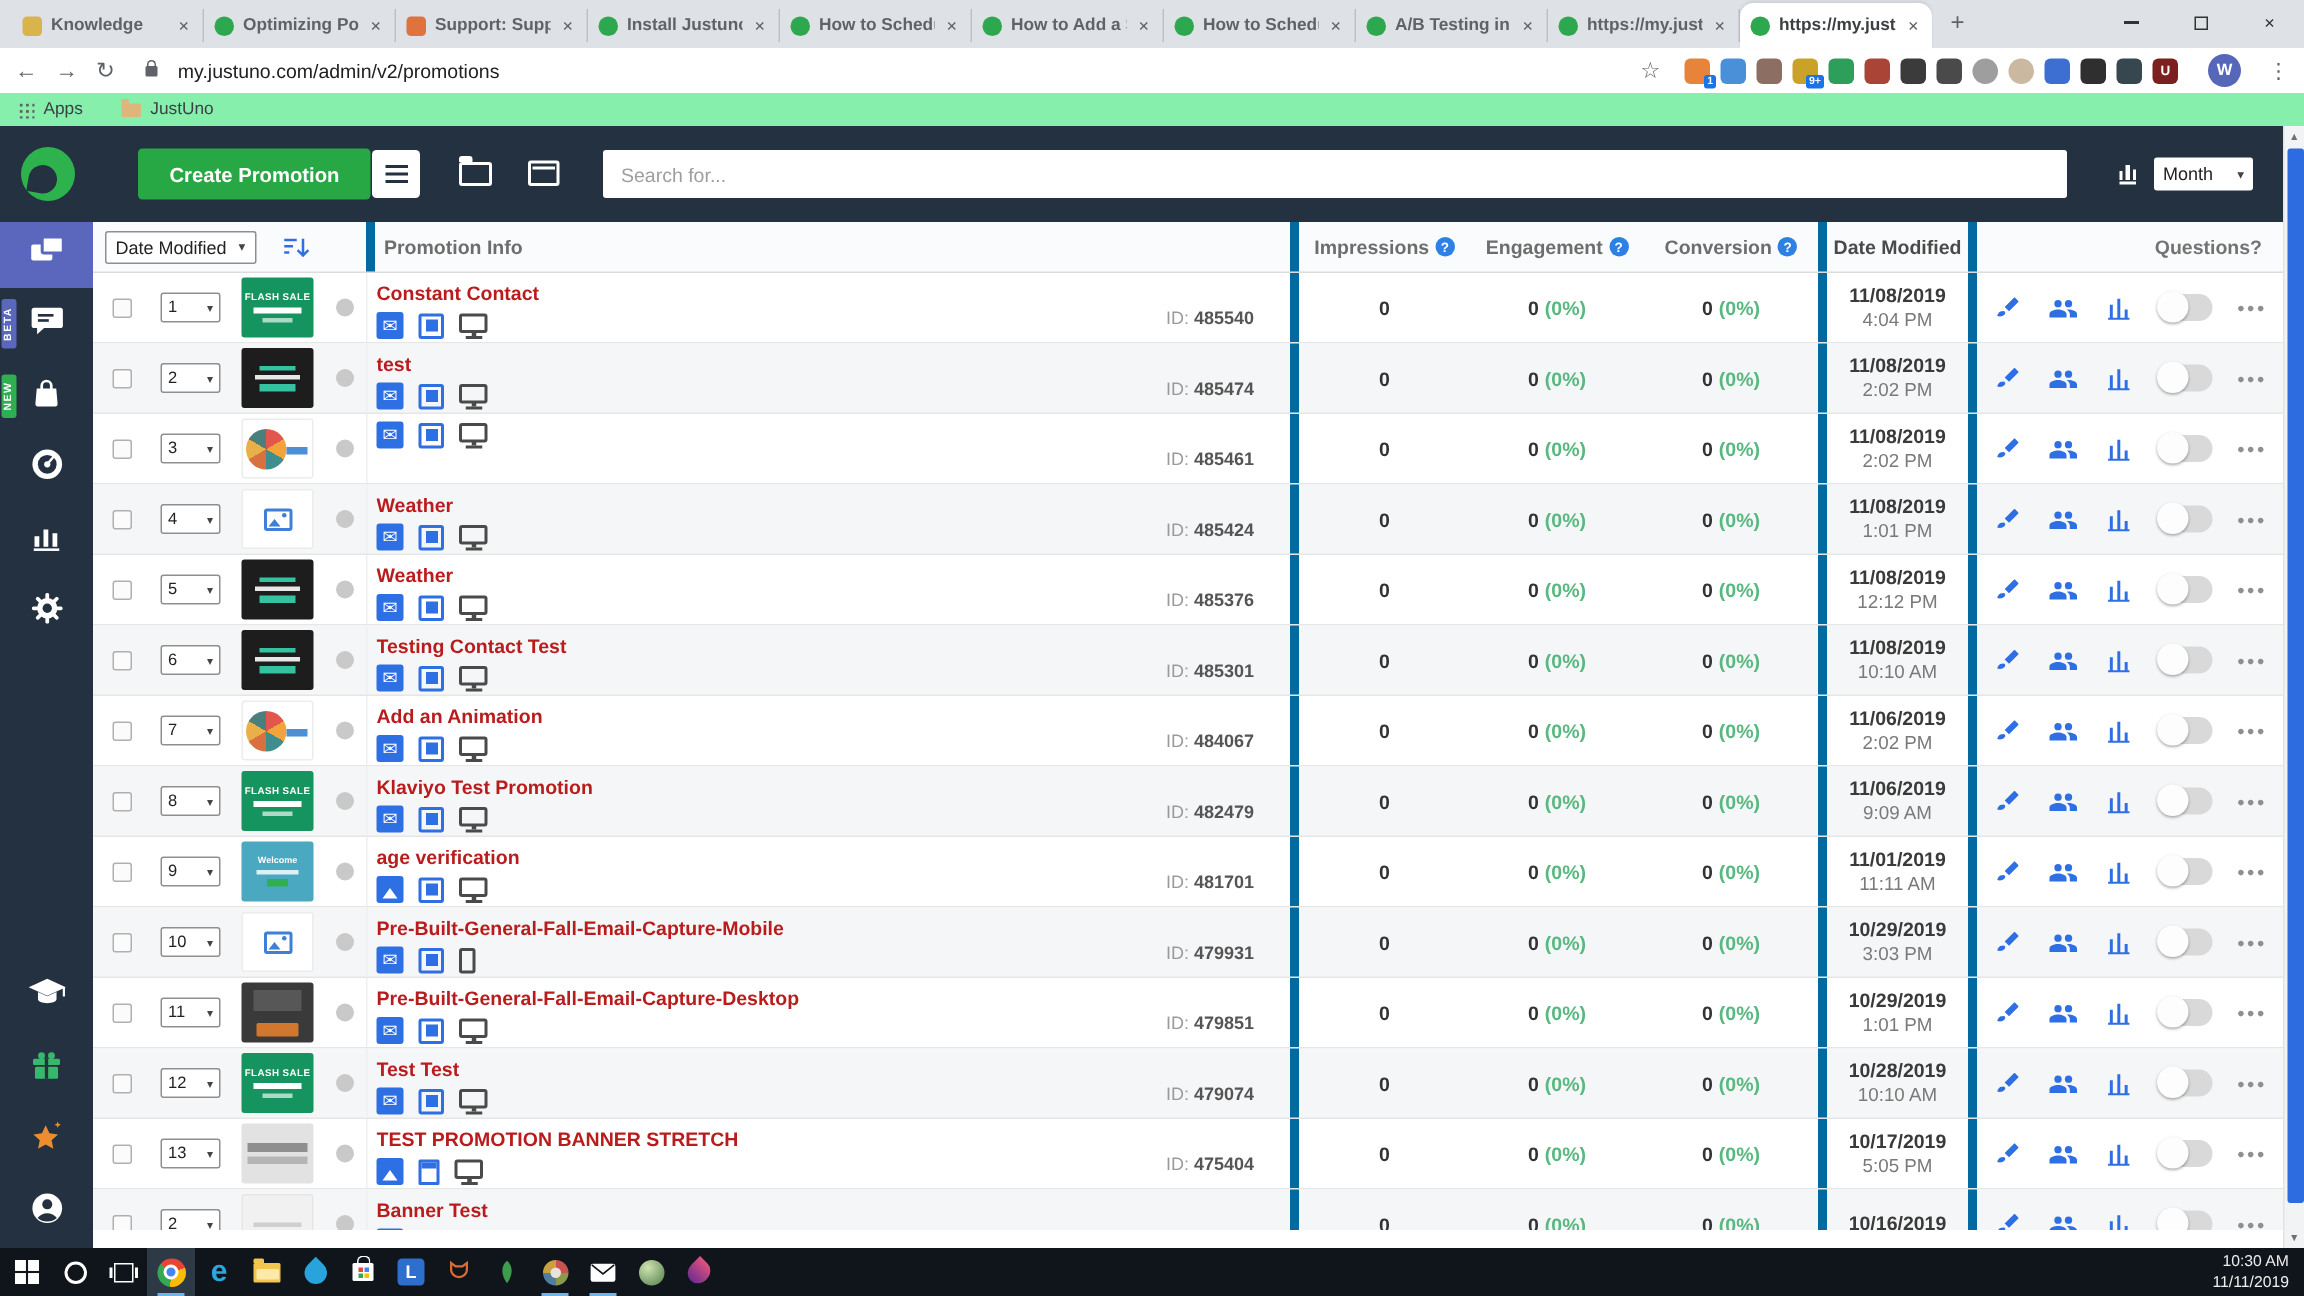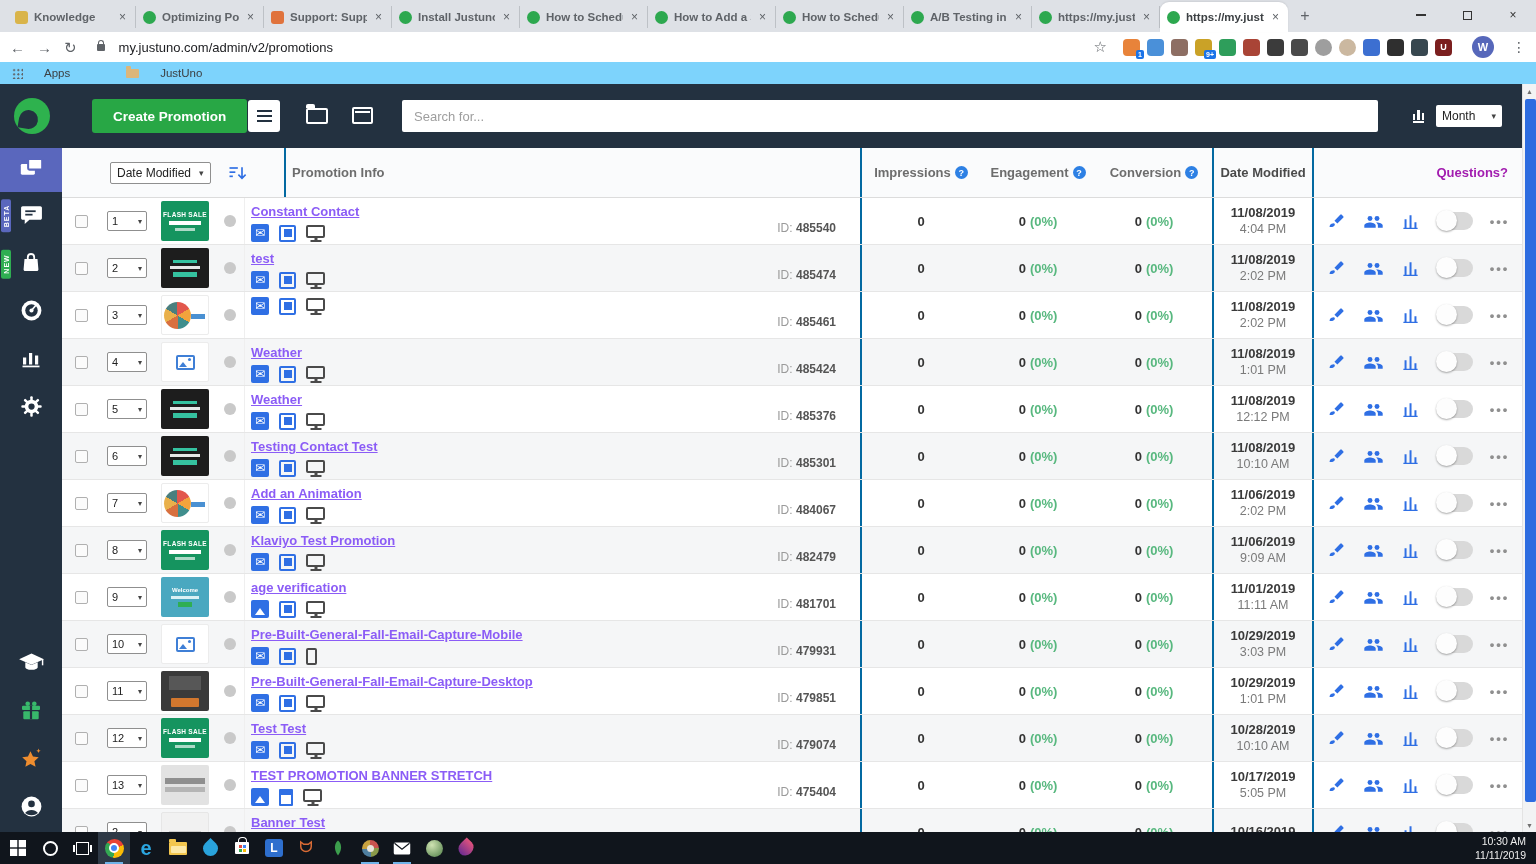--- a/index.html
+++ b/index.html
@@ -29,21 +29,21 @@
   .lock::before{content:'';position:absolute;top:-4px;left:1px;width:4px;height:4px;border:1.5px solid #5f6368;border-bottom:none;border-radius:3px 3px 0 0;}
   .url{font-size:13px;color:#202124;flex:1;margin-left:2px;}
   .star{color:#5f6368;font-size:15px;}
   .exts{display:flex;align-items:center;gap:7px;margin-left:4px;}
   .ext{width:17px;height:17px;border-radius:4px;position:relative;display:grid;place-items:center;color:#fff;font-size:9px;font-weight:bold;}
   .ext .bdg{position:absolute;right:-4px;bottom:-3px;background:#1a73e8;color:#fff;font-size:7px;font-weight:bold;padding:1px 2px;border-radius:2px;line-height:1;}
   .avatar{width:22px;height:22px;border-radius:50%;background:#5667ba;color:#fff;font-size:11px;font-weight:bold;display:grid;place-items:center;margin-left:8px;}
   .kebab{color:#5f6368;font-size:14px;margin-left:6px;}
 
   
-  .bmrow{height:22px;background:#7dd3fc;display:flex;align-items:center;gap:21px;padding:0 12px;font-size:11.5px;color:#3c4043;}
+  .bmrow{height:22px;background:#86efac;display:flex;align-items:center;gap:6px;padding:0 12px;font-size:11.5px;color:#3c4043;}
   .grid9{width:11px;height:11px;background-image:radial-gradient(#5f6368 1.1px,transparent 1.2px);background-size:4.2px 4.2px;background-position:0 0;}
   .bm-gap{width:14px;}
   .folder-s{width:13px;height:9px;background:#dcb67a;border-radius:1px;position:relative;}
   .folder-s::before{content:'';position:absolute;top:-2.5px;left:0;width:5px;height:2.5px;background:#dcb67a;border-radius:1px 1px 0 0;}
 
   
   .appheader{height:64px;background:#233140;position:relative;}
   .logo{position:absolute;left:14px;top:14px;width:36px;height:36px;border-radius:50%;background:#2eb24e;overflow:hidden;}
   .logo::after{content:'';position:absolute;left:5px;top:12px;width:19px;height:19px;background:#233140;border-radius:50% 50% 50% 0;transform:rotate(10deg);}
   .create-btn{position:absolute;left:92px;top:15px;height:34px;padding:0 21px;background:#28a745;border:none;border-radius:3px;color:#fff;font-size:13.5px;font-weight:bold;}
@@ -62,41 +62,41 @@
 
   
   .appbody{display:flex;height:684px;}
   .sidenav{width:62px;background:#233140;display:flex;flex-direction:column;align-items:center;flex:none;}
   .snitem{width:62px;height:48px;display:grid;place-items:center;position:relative;}
   .snitem.active{background:#5a67bd;height:44px;}
   .snbadge{position:absolute;left:1px;top:50%;transform:translateY(-50%) rotate(180deg);writing-mode:vertical-rl;font-size:7px;font-weight:bold;letter-spacing:1px;color:#fff;padding:5px 1.5px;border-radius:2px;line-height:1;}
   .sn-spacer{flex:1;}
 
   .main{width:1460px;position:relative;background:#fff;overflow:hidden;--cols:38px 54px 62px 28px 1fr 120px 116px 116px 100px 210px;}
-  .thead{display:grid;grid-template-columns:var(--cols);height:50px;background:#fafbfc;border-bottom:1px solid #dcdcdc;align-items:center;font-size:13px;font-weight:bold;color:#6d6d6d;padding-left:40px;}
+  .thead{display:grid;grid-template-columns:var(--cols);height:34px;background:#fafbfc;border-bottom:1px solid #dcdcdc;align-items:center;font-size:13px;font-weight:bold;color:#6d6d6d;}
   .thead .span4{grid-column:1/5;display:flex;align-items:center;gap:16px;padding-left:8px;height:100%;}
   .sortsel{height:22px;border:1px solid #8f8f8f;border-radius:2px;background:#fff;display:flex;align-items:center;gap:8px;padding:0 6px;font-size:12px;color:#222;font-weight:normal;}
   .sortsel .caret{font-size:9px;color:#444;}
   .cell{display:flex;align-items:center;justify-content:center;height:100%;}
   .cell.hleft{justify-content:flex-start;padding-left:6px;}
   .cell.hright{justify-content:flex-end;padding-right:14px;}
-  .bl{border-left:2px solid #0369a1;}
+  .bl{border-left:6px solid #0369a1;}
   .qb{width:13px;height:13px;border-radius:50%;background:#2d80e4;color:#fff;font-size:9px;font-weight:bold;display:inline-grid;place-items:center;margin-left:4px;flex:none;}
-  .questions{color:#a21caf;}
+  .questions{color:#737373;}
 
   
   .rows{height:638px;overflow:hidden;}
   .row{display:grid;grid-template-columns:var(--cols);height:47px;border-bottom:1px solid #e6e6e6;align-items:center;background:#fff;}
   .row:nth-child(even){background:#f5f6f7;}
   .cb{width:13px;height:13px;border:1px solid #b0b0b0;border-radius:2px;background:#fbfbfb;display:block;}
   .rank{width:40px;height:20px;border:1px solid #8f8f8f;border-radius:2px;background:#fff;display:flex;align-items:center;justify-content:space-between;padding:0 4px;font-size:11px;color:#222;}
   .rank .caret{font-size:8px;color:#444;}
   .dot{width:12px;height:12px;border-radius:50%;background:#c9c9c9;display:block;}
   .c-info{position:relative;height:100%;display:block;border-left:1px solid #efefef;}
-  .title{display:block;margin:6px 0 0 6px;font-size:13px;font-weight:bold;color:#8b5cf6;white-space:nowrap;overflow:hidden;text-decoration:underline;}
+  .title{display:block;margin:6px 0 0 6px;font-size:13px;font-weight:bold;color:#b91c1c;white-space:nowrap;overflow:hidden;}
   .ci-row{display:flex;align-items:center;gap:10px;margin:5px 0 0 6px;height:18px;}
   .idtag{position:absolute;right:24px;bottom:9px;font-size:12px;color:#9a9a9a;}
   .idtag b{color:#555;}
   .c-num{font-size:13px;font-weight:bold;color:#333;gap:4px;}
   .pct{color:#58b87f;font-style:normal;}
   .c-date{flex-direction:column;justify-content:center;line-height:1.35;}
   .c-date b{font-size:13px;color:#3a3a3a;}
   .c-date span{font-size:12.5px;color:#7a7a7a;}
   .c-actions{display:flex;align-items:center;justify-content:center;gap:17px;}
   .abtn{display:grid;place-items:center;}

